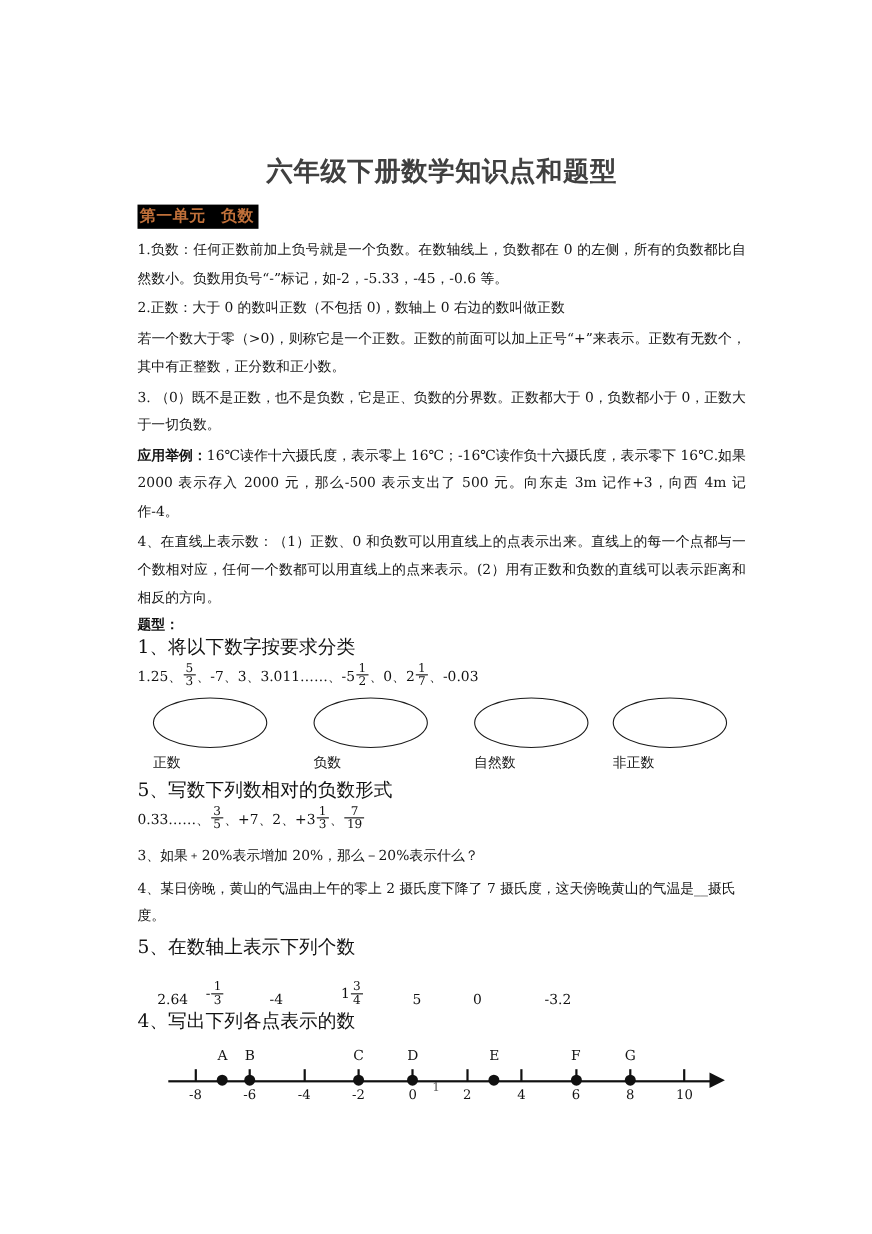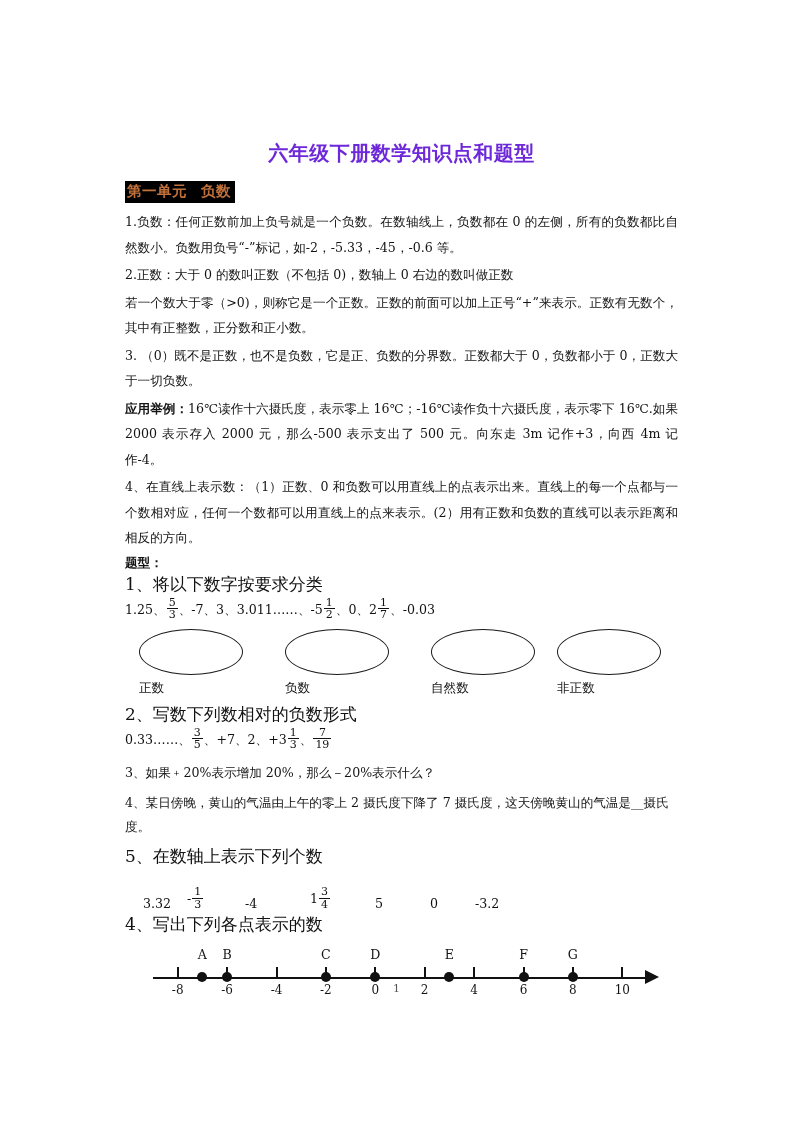--- a/index.html
+++ b/index.html
@@ -18,23 +18,23 @@
   }
   .content{
     position:absolute;
     left:125px;top:140px;
     width:553px;
   }
 
   
   .doc-title{
     text-align:center;
-    font-size:20px;
+    font-size:24px;
     font-weight:bold;
-    color:#6d28d9;
+    color:#404040;
     letter-spacing:.5px;
     margin:0 0 14px 0;
     font-family:"DejaVu Sans","Liberation Sans",sans-serif;
   }
 
   
   .unit-header{
     display:inline-block;
     font-size:14.5px;
     font-weight:bold;
@@ -226,36 +226,36 @@
         <div class="ellipse-item" style="left: 306px;">
           <div class="ellipse"></div>
           <div class="ellipse-label">自然数</div>
         </div>
         <div class="ellipse-item" style="left: 432px;">
           <div class="ellipse"></div>
           <div class="ellipse-label">非正数</div>
         </div>
       </div>
 
-    <p class="q-head">2、写数下列数相对的负数形式</p>
+    <p class="q-head">5、写数下列数相对的负数形式</p>
     <div class="math-row" id="q2-list"><span>0.33……</span><span>、</span><span class="frac"><span class="n">3</span><span class="d">5</span></span><span>、</span><span>+7</span><span>、</span><span>2</span><span>、</span><span class="mixed"><span>+3</span><span class="frac"><span class="n">1</span><span class="d">3</span></span></span><span>、</span><span class="frac"><span class="n">7</span><span class="d">19</span></span></div>
 
     <p class="q-line" style="margin-top:6px;">3、如果﹢20%表示增加 20%，那么－20%表示什么？</p>
 
     <p class="q-line" style="margin-top:6px;">4、某日傍晚，黄山的气温由上午的零上 2 摄氏度下降了 7 摄氏度，这天傍晚黄山的气温是__摄氏度。</p>
 
     <p class="q-head" style="margin-top:6px;">5、在数轴上表示下列个数</p>
     <div class="q5-row" id="q5-list">
-        <span class="q5-item" style="left: 18px;"><span>3.32</span></span>
+        <span class="q5-item" style="left: 18px;"><span>2.64</span></span>
         <span class="q5-item" style="left: 62px;"><span class="mixed"><span>-</span><span class="frac"><span class="n">1</span><span class="d">3</span></span></span></span>
         <span class="q5-item" style="left: 120px;"><span>-4</span></span>
         <span class="q5-item" style="left: 185px;"><span class="mixed"><span>1</span><span class="frac"><span class="n">3</span><span class="d">4</span></span></span></span>
         <span class="q5-item" style="left: 250px;"><span>5</span></span>
         <span class="q5-item" style="left: 305px;"><span>0</span></span>
-        <span class="q5-item" style="left: 350px;"><span>-3.2</span></span>
+        <span class="q5-item" style="left: 370px;"><span>-3.2</span></span>
       </div>
 
     <p class="q-head">4、写出下列各点表示的数</p>
     <div class="numline-wrap" id="numline">
       <div class="axis"></div>
       <div class="arrow-head"></div>
     <div class="tick" style="left: 51.7px;"></div>
         <div class="tick-label" style="left: 52.7px;">-8</div>
         <div class="tick" style="left: 101.1px;"></div>
         <div class="tick-label" style="left: 102.1px;">-6</div>

